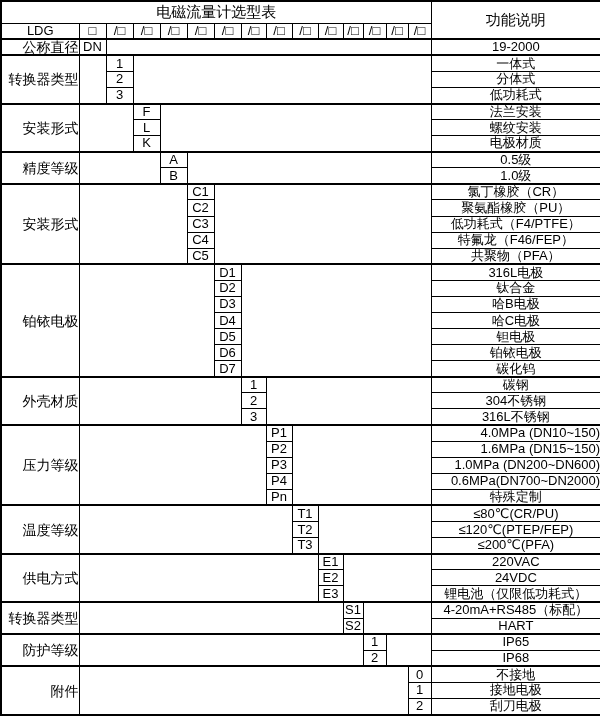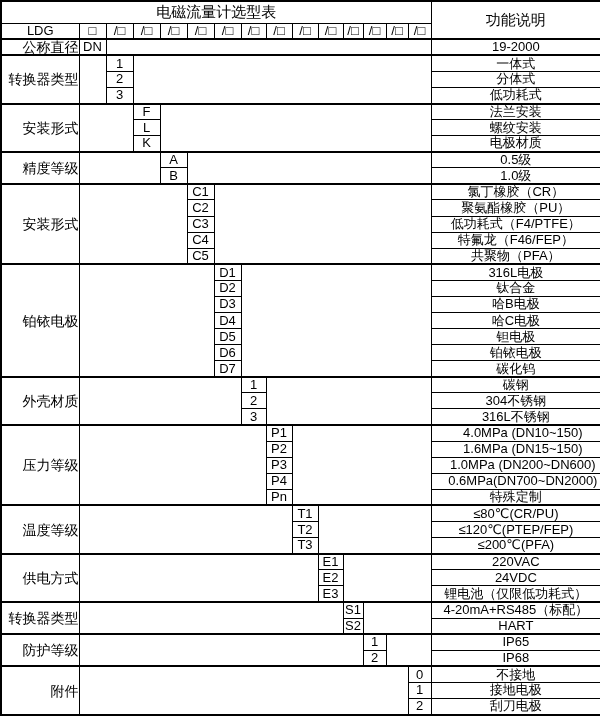--- a/index.html
+++ b/index.html
@@ -19,21 +19,21 @@
     font-size:13px;
     line-height:14px;
     overflow:hidden;
     white-space:nowrap;
   }
   tr.title-row{height:22px;margin-left:45px;}
   tr.title-row td{font-size:15px;}
   tr.r{height:16px;}
   td.lbl{font-size:14px;text-align:right;}
   td.ldg{text-align:center;padding-left:0;}
-  td.left{text-align:center;padding-left:14px;}
+  td.left{text-align:right;padding-left:14px;}
   tr.gb td{border-top:2px solid #000;}
 </style>
 </head>
 <body>
 
 <table>
   <colgroup>
     <col style="width:78px">
       <col style="width:27px">
       <col style="width:27px">

